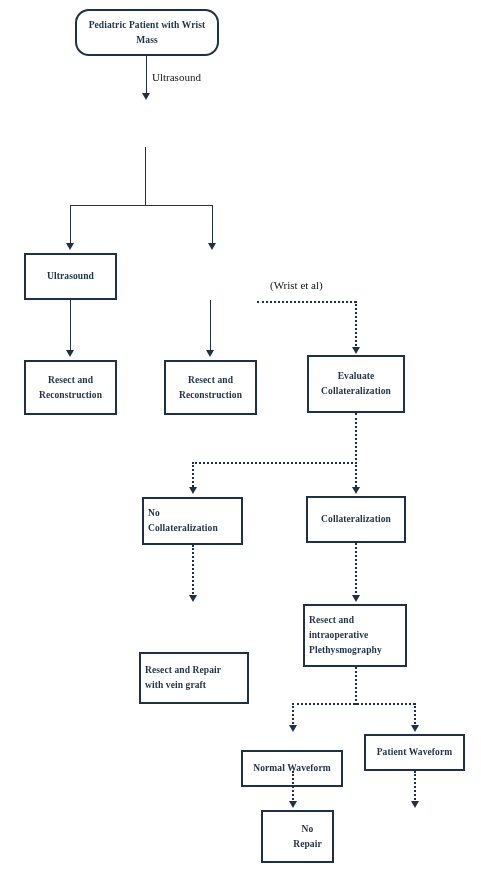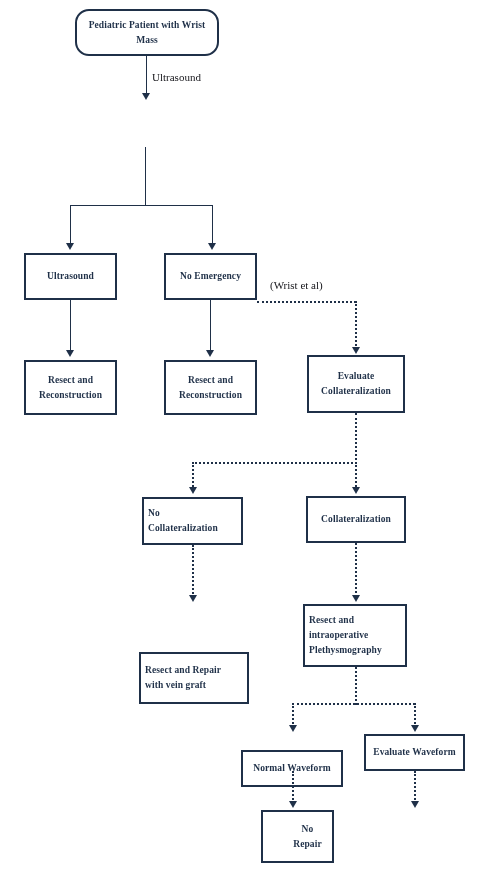--- a/index.html
+++ b/index.html
@@ -102,23 +102,20 @@
   <div class="h-line" style="left:70px; top:205px; width:143px;"></div>
   <div class="v-line" style="left:70px; top:205px; height:40px;"></div>
   <div class="arrow" style="left:66px; top:243px;"></div>
   <div class="v-line" style="left:212px; top:205px; height:40px;"></div>
   <div class="arrow" style="left:208px; top:243px;"></div>
 
   <div class="node" style="left:24px; top:253px; width:93px; height:47px;">
     <span class="txt">Ultrasound</span>
   </div>
 
-  <div class="node" style="left:164px; top:253px; width:93px; height:47px;">
-    <span class="txt">No Emergency</span>
-  </div>
 
   <div class="v-line" style="left:70px; top:300px; height:52px;"></div>
   <div class="arrow" style="left:66px; top:350px;"></div>
 
   <div class="v-line" style="left:210px; top:300px; height:52px;"></div>
   <div class="arrow" style="left:206px; top:350px;"></div>
 
   <div class="edge-label" style="left:270px; top:279px;">(Wrist et al)</div>
   <div class="h-dot" style="left:257px; top:301px; width:99px;"></div>
   <div class="v-dot" style="left:355px; top:301px; height:48px;"></div>
@@ -177,21 +174,21 @@
   <div class="v-dot" style="left:292px; top:703px; height:24px;"></div>
   <div class="arrow-dot" style="left:289px; top:725px;"></div>
   <div class="v-dot" style="left:414px; top:703px; height:24px;"></div>
   <div class="arrow-dot" style="left:411px; top:725px;"></div>
 
   <div class="node" style="left:241px; top:734px; width:102px; height:37px;margin-top:16px;">
     <span class="txt">Normal Waveform</span>
   </div>
 
   <div class="node" style="left:364px; top:734px; width:101px; height:37px;">
-    <span class="txt">Evaluate Waveform</span>
+    <span class="txt">Patient Waveform</span>
   </div>
 
   <div class="v-dot" style="left:292px; top:771px; height:32px;"></div>
   <div class="arrow-dot" style="left:289px; top:801px;"></div>
 
   <div class="v-dot" style="left:414px; top:771px; height:32px;"></div>
   <div class="arrow-dot" style="left:411px; top:801px;"></div>
 
   <div class="node" style="left:261px; top:810px; width:73px; height:53px;padding-left:24px;">
     <span class="txt">No Repair</span>

